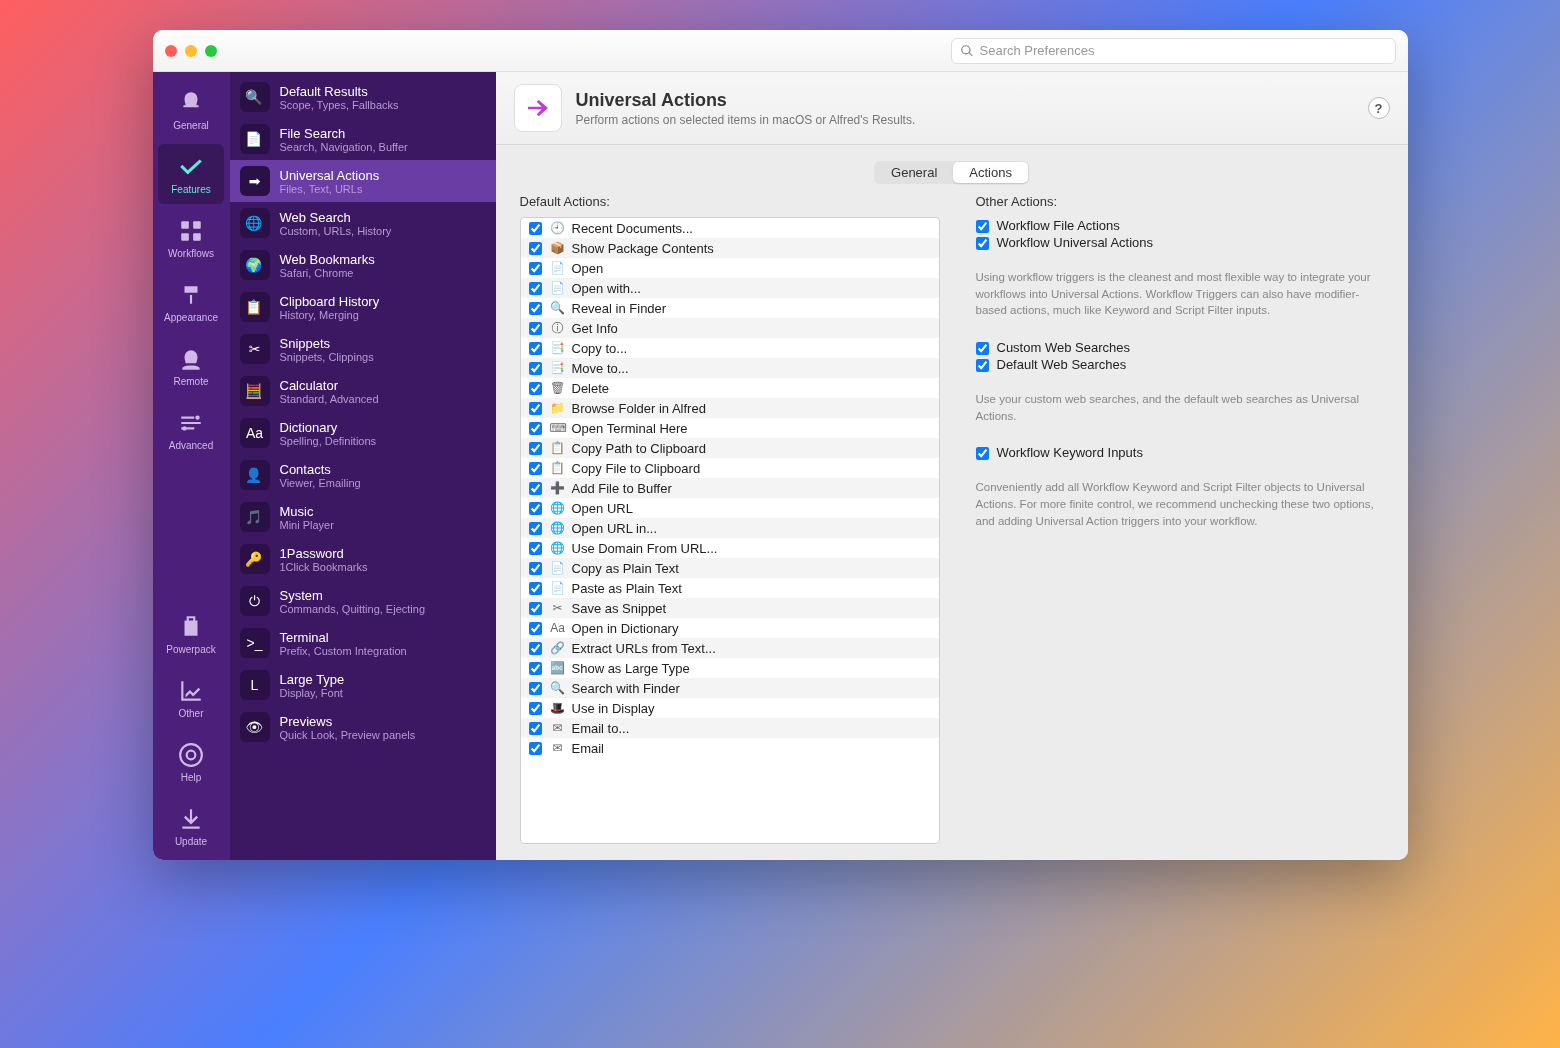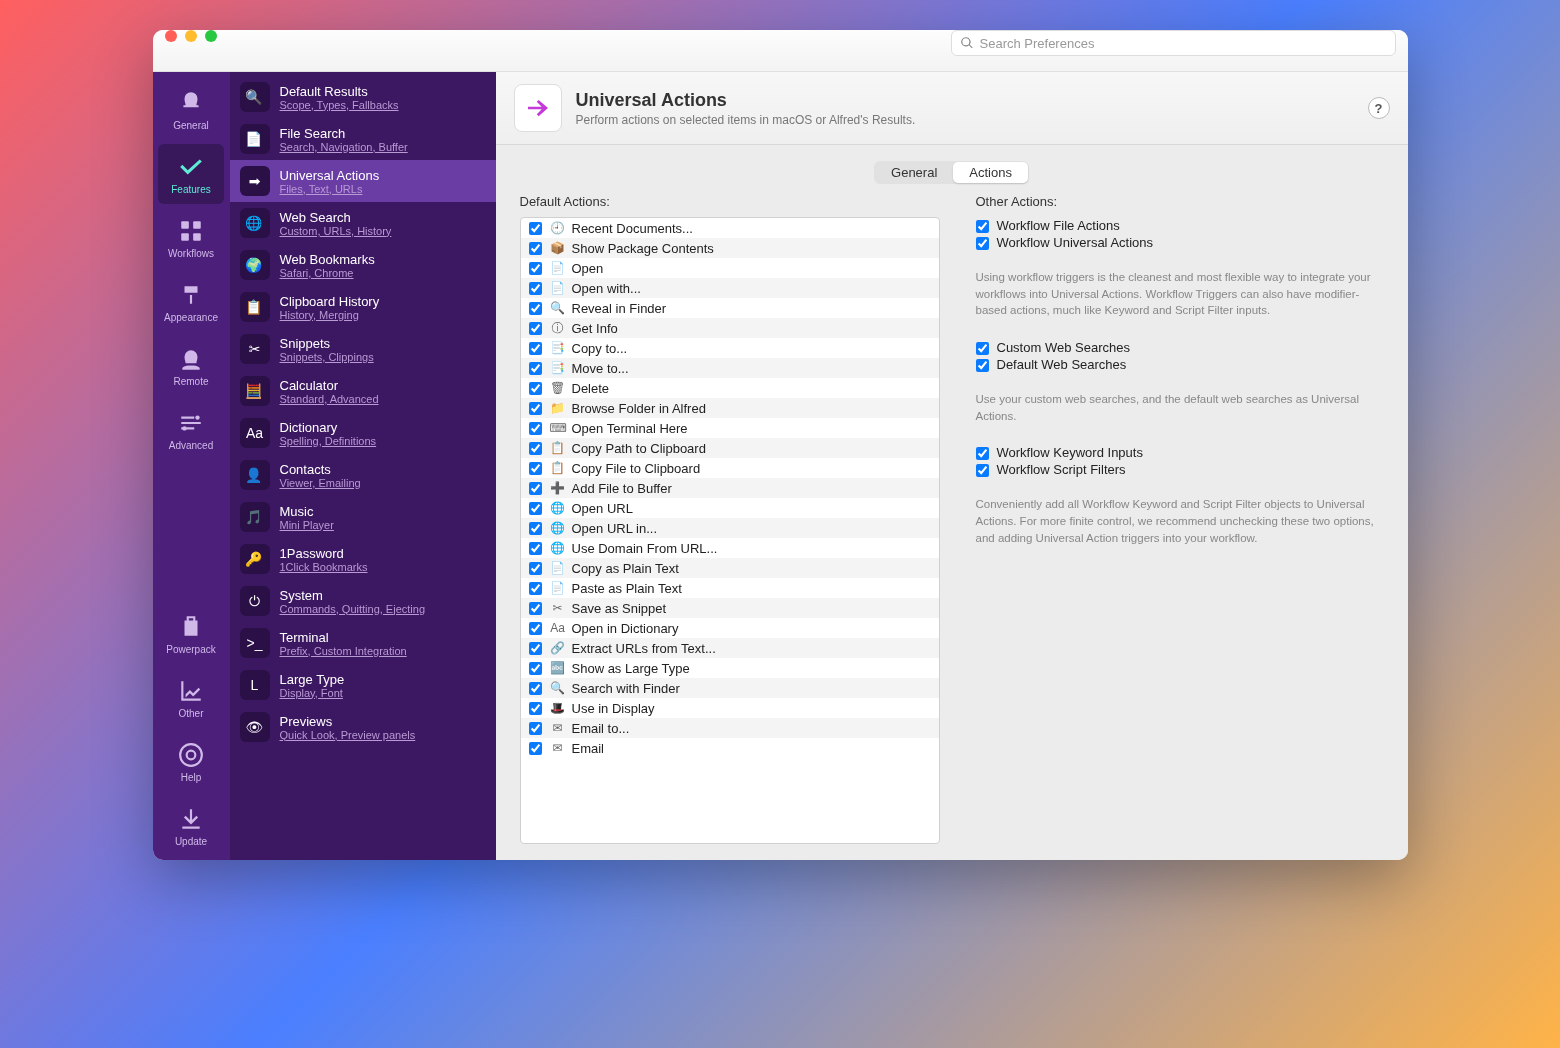--- a/index.html
+++ b/index.html
@@ -19,21 +19,21 @@
   border-radius: 10px;
   overflow: hidden;
   box-shadow: 0 20px 60px rgba(0,0,0,0.3);
   display: flex;
   flex-direction: column;
 }
 .titlebar {
   height: 42px;
   background: linear-gradient(#fdfdfd, #f3f3f3);
   display: flex;
-  align-items: flex-start;
+  align-items: center;
   padding: 0 12px;
   border-bottom: 1px solid #e0e0e0;
 }
 .traffic { display: flex; gap: 8px; }
 .traffic span { width: 12px; height: 12px; border-radius: 50%; }
 .traffic .red { background: #ff5f57; }
 .traffic .yel { background: #febc2e; }
 .traffic .grn { background: #28c840; }
 .search-pref {
   margin-left: auto;
@@ -93,21 +93,21 @@
   background: #2a1047;
   display: flex;
   align-items: center;
   justify-content: center;
   flex-shrink: 0;
   color: #fff;
   font-size: 14px;
 }
 .sub-item .txt { display: flex; flex-direction: column; }
 .sub-item .title { color: #fff; font-size: 13px; font-weight: 500; }
-.sub-item .sub { color: #b89ad4; font-size: 11px; text-decoration: underline; }
+.sub-item .sub { color: #b89ad4; font-size: 11px; }
 .main {
   flex: 1;
   background: #ececec;
   display: flex;
   flex-direction: column;
   overflow: hidden;
 }
 .header {
   background: linear-gradient(#f7f7f7, #efefef);
   border-bottom: 1px solid #d8d8d8;
@@ -584,24 +584,20 @@
                   <input type="checkbox" checked="" style="">
                   <span>Default Web Searches</span>
                 </div>
                 <div class="other-desc">Use your custom web searches, and the default web searches as Universal Actions.</div>
               </div>
               <div class="other-group">
                 <div class="other-row">
                   <input type="checkbox" checked="" style="">
                   <span>Workflow Keyword Inputs</span>
                 </div>
-                <div class="other-row">
-                  <input type="checkbox" checked="" style="">
-                  <span>Workflow Script Filters</span>
-                </div>
                 <div class="other-desc">Conveniently add all Workflow Keyword and Script Filter objects to Universal Actions. For more finite control, we recommend unchecking these two options, and adding Universal Action triggers into your workflow.</div>
               </div>
             </div>
         </div>
       </div>
     </div>
   </div>
 </div>
 
 </body></html>

